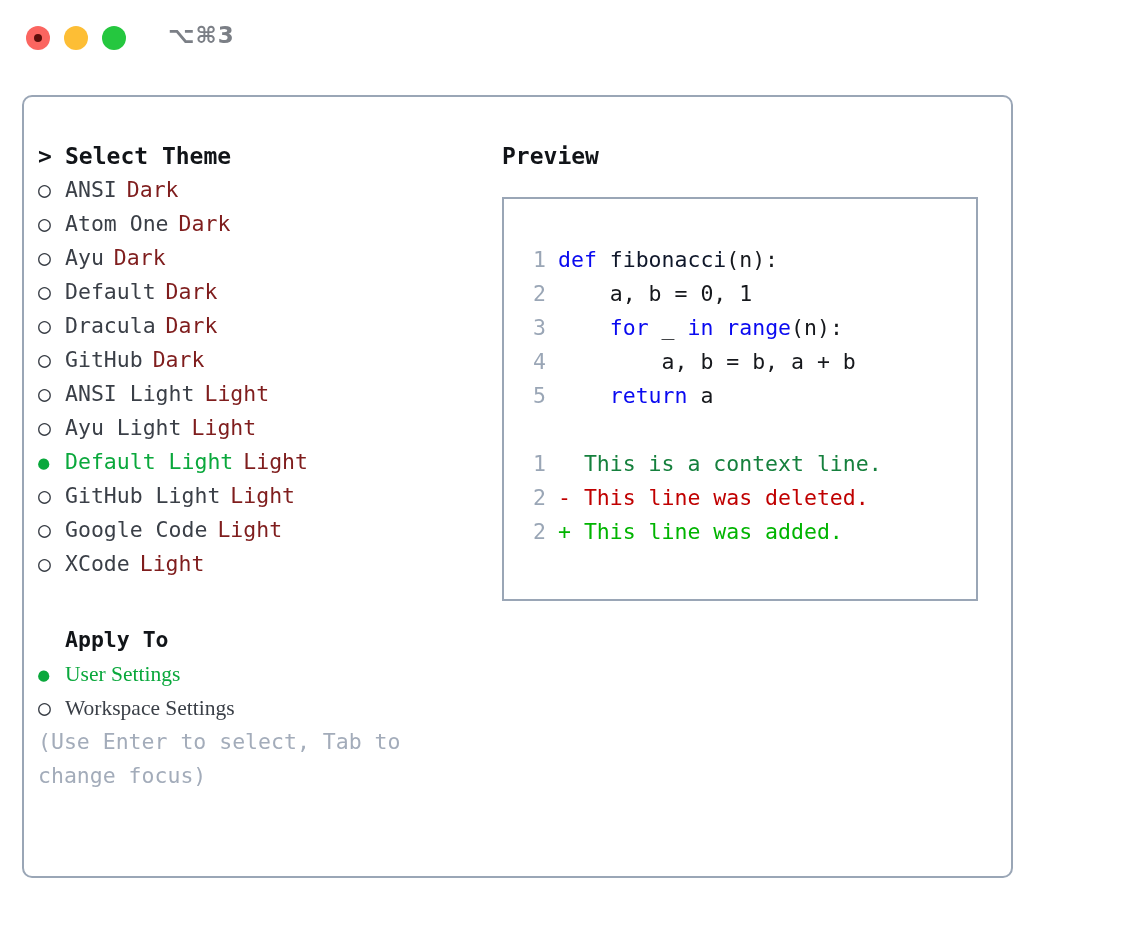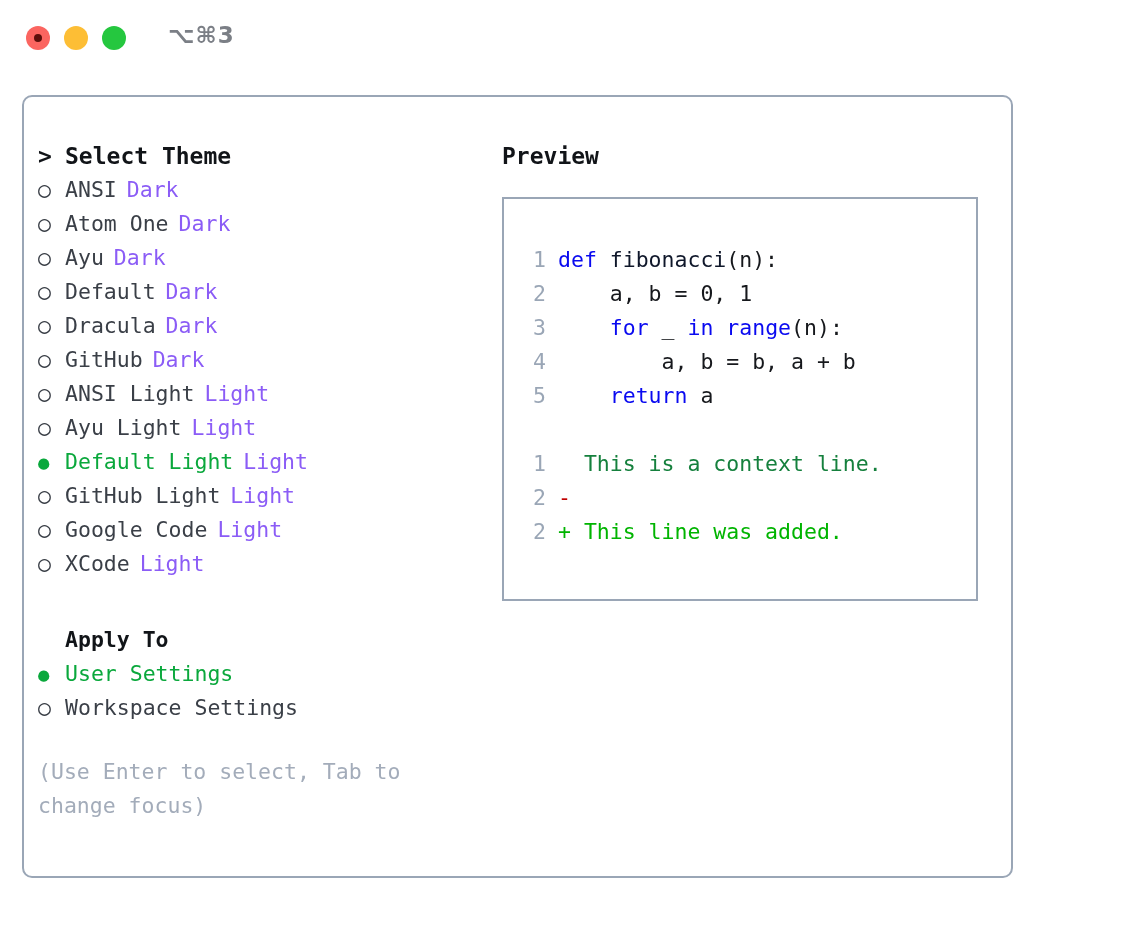--- a/index.html
+++ b/index.html
@@ -114,41 +114,40 @@
   #header-select-theme {
     font-weight: bold;
     color: #111418;
     font-size: 23px;
   }
   #header-select-theme .marker { font-weight: bold; color:#111418; font-size: 23px;}
 
   .theme-name { color: #3a3f47; }
   .theme-name.is-selected { color: #0aa83c; }
   .theme-kind {
-    color: #8b5cf6;
+    color: #7f1d1d;
     padding-left: 10px;
   }
 
   .section-gap { height: 42px; }
 
   #apply-to-heading {
     font-weight: bold;
     color: #111418;
     font-size: 21.5px;
     height: 34px;
     line-height: 34px;
     padding-left: 27px;
     white-space: pre;
   }
 
-  .apply-name { color: #3a3f47; }
+  .apply-name { color: #3a3f47; font-family: Liberation Serif, serif; }
   .apply-name.is-selected { color: #0aa83c; }
 
   #hint-text {
-    margin-top: 30px;
     width: 410px;
     font-size: 21.5px;
     line-height: 34px;
     color: #a3acba;
     white-space: normal;
   }
 
   
   #preview-column {
     position: absolute;
@@ -257,20 +256,20 @@
 
       <div id="preview-box">
         <div id="code-area">
             <div class="code-line"><span class="ln">1</span><span class="tok-kw">def </span><span class="tok-fn">fibonacci</span><span class="tok-plain">(n):</span></div>
             <div class="code-line"><span class="ln">2</span><span class="tok-plain">    a, b = 0, 1</span></div>
             <div class="code-line"><span class="ln">3</span><span class="tok-plain">    </span><span class="tok-kw">for</span><span class="tok-plain"> _ </span><span class="tok-kw">in</span><span class="tok-plain"> </span><span class="tok-kw">range</span><span class="tok-plain">(n):</span></div>
             <div class="code-line"><span class="ln">4</span><span class="tok-plain">        a, b = b, a + b</span></div>
             <div class="code-line"><span class="ln">5</span><span class="tok-plain">    </span><span class="tok-kw">return</span><span class="tok-plain"> a</span></div>
             <div class="blank-line"></div>
             <div class="code-line"><span class="ln">1</span><span class="tok-ctx"> </span><span class="tok-ctx"> This is a context line.</span></div>
-            <div class="code-line"><span class="ln">2</span><span class="tok-del">-</span></div>
+            <div class="code-line"><span class="ln">2</span><span class="tok-del">-</span><span class="tok-del"> This line was deleted.</span></div>
             <div class="code-line"><span class="ln">2</span><span class="tok-add">+</span><span class="tok-add"> This line was added.</span></div>
           </div>
       </div>
     </div>
 
   </div>
 </div>
 
 </body></html>

